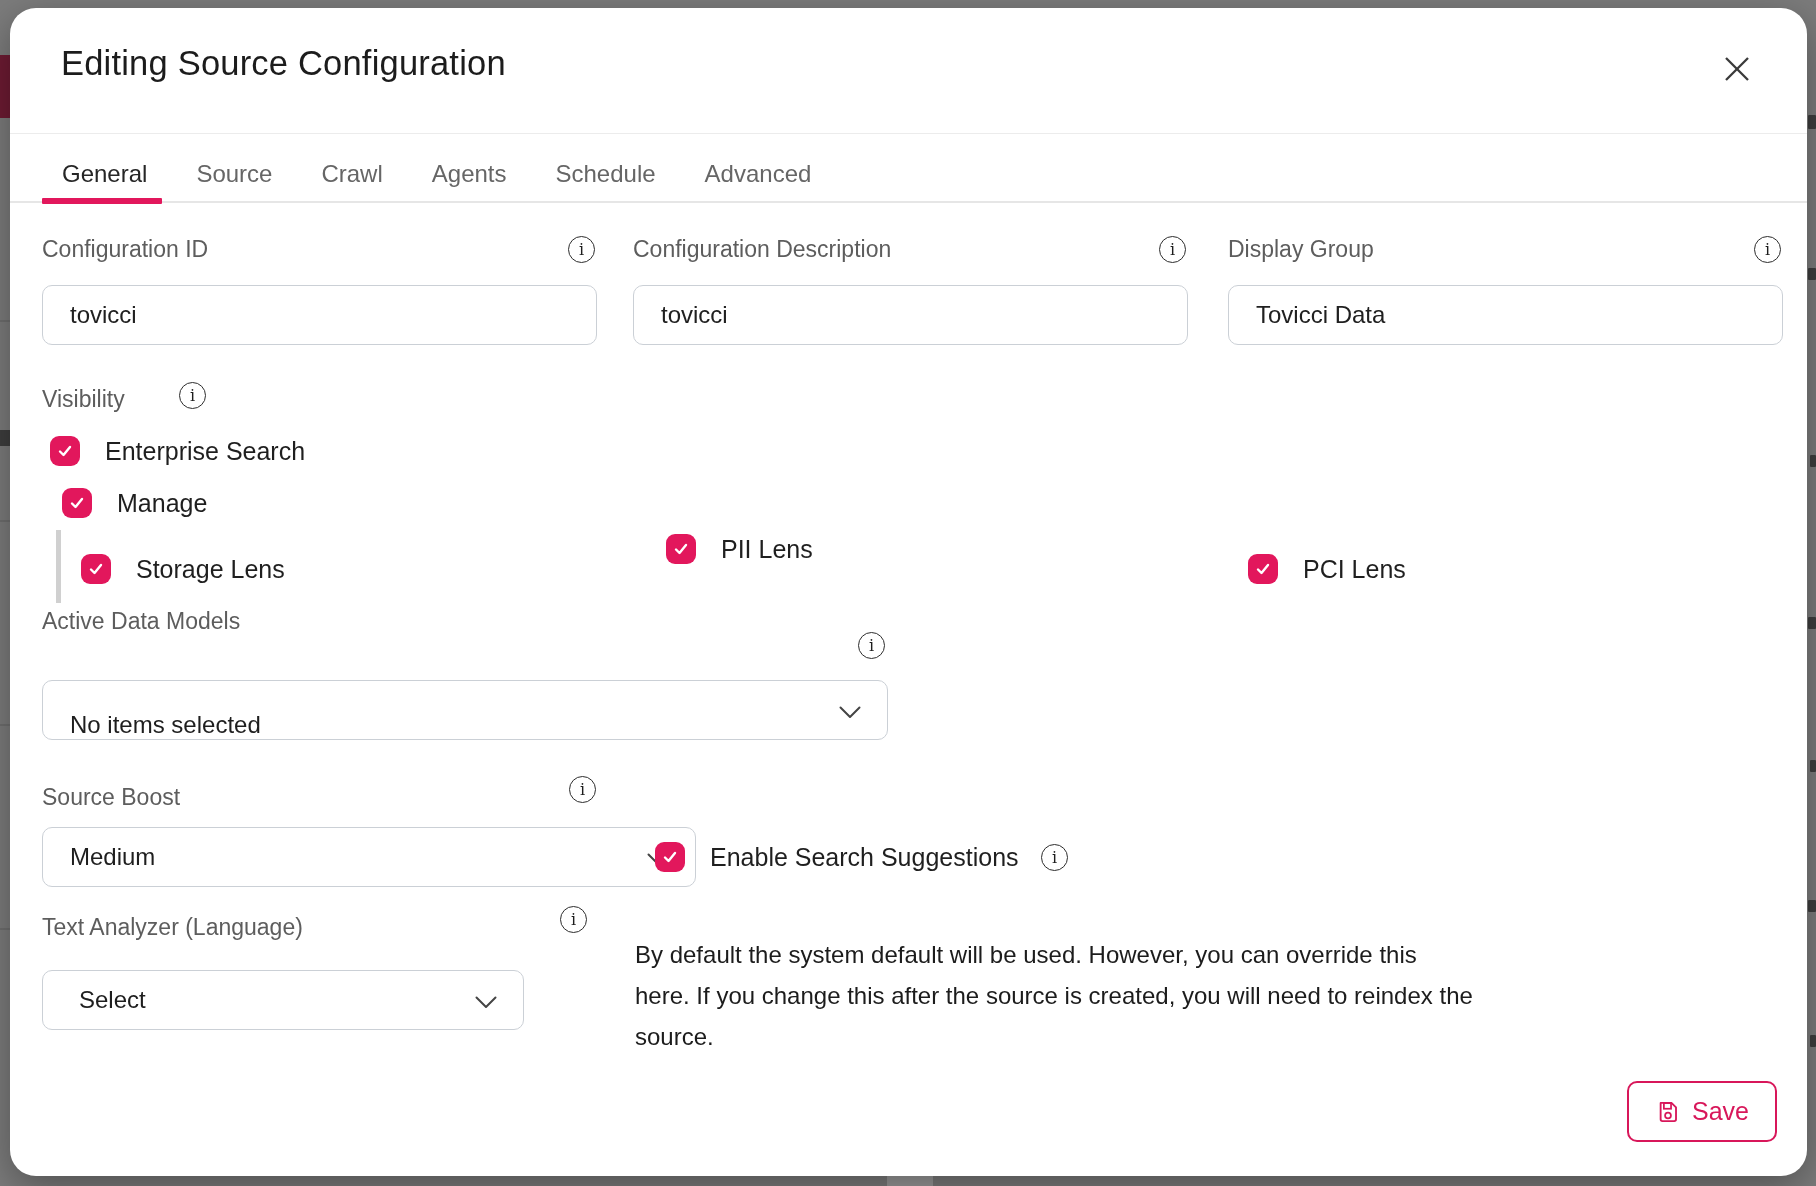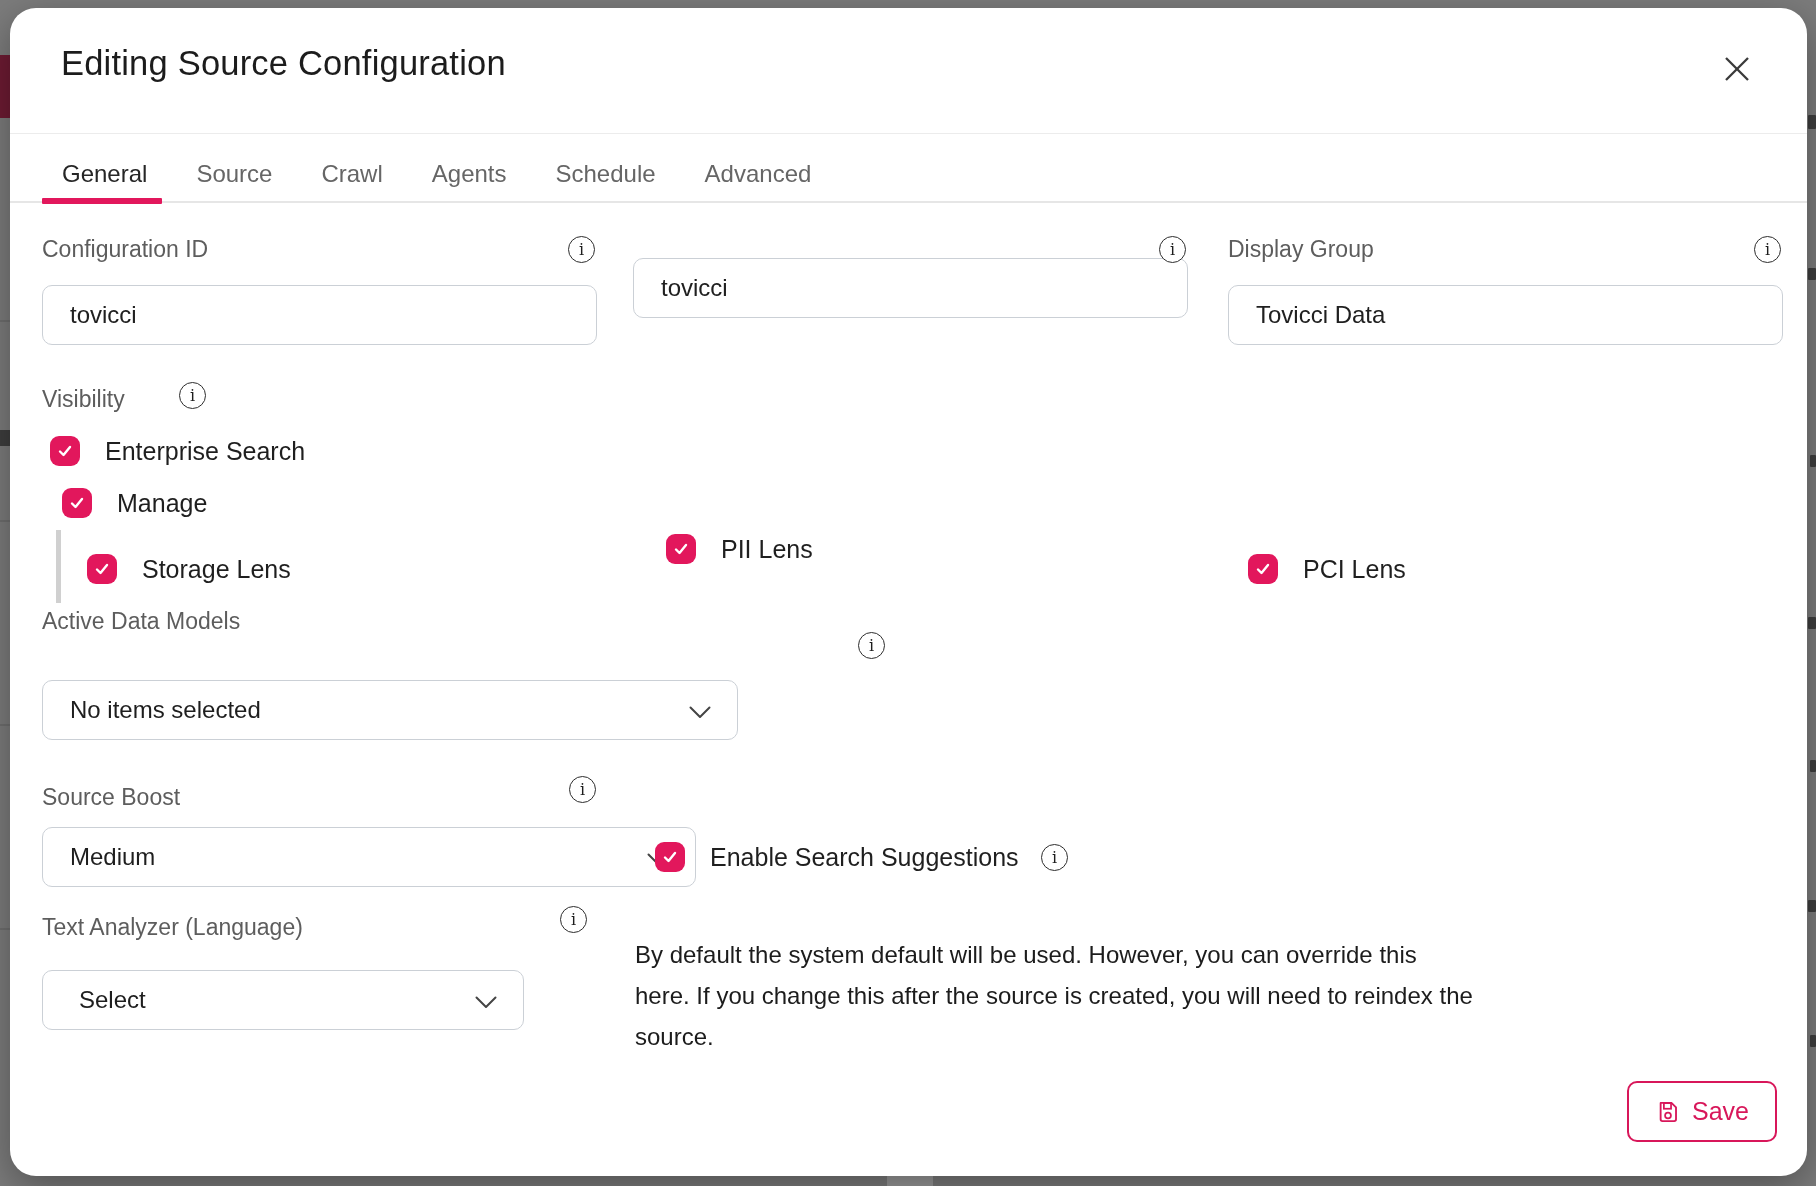--- a/index.html
+++ b/index.html
@@ -125,20 +125,21 @@
     <div class="tab">Advanced</div>
   </div>
 
   <div class="fg" style="left:32px;top:228px;">
     <div class="fg-label">Configuration ID</div>
     <span class="info" style="right:2px;top:0;">i</span>
     <input class="txt-input" type="text" value="tovicci" style="">
   </div>
 
   <div class="fg" style="left:623px;top:228px;">
+    <div class="fg-label">Configuration Description</div>
     <span class="info" style="right:2px;top:0;">i</span>
     <input class="txt-input" type="text" value="tovicci" style="">
   </div>
 
   <div class="fg" style="left:1218px;top:228px;">
     <div class="fg-label">Display Group</div>
     <span class="info" style="right:2px;top:0;">i</span>
     <input class="txt-input" type="text" value="Tovicci Data" style="">
   </div>
 
@@ -158,21 +159,21 @@
     <span class="cb">
       <svg width="18" height="18" viewBox="0 0 18 18">
           <polyline points="4,9.5 7.5,13 14,5" fill="none" stroke="#fff" stroke-width="2.4" stroke-linecap="round" stroke-linejoin="round"></polyline>
         </svg>
     </span>
     <span class="cb-label">Manage</span>
   </div>
 
   <div class="vbar"></div>
 
-  <div class="cb-row" style="left:77px;top:546px;justify-content:flex-end;">
+  <div class="cb-row" style="left:71px;top:546px;justify-content:flex-end;">
     <span class="cb">
       <svg width="18" height="18" viewBox="0 0 18 18">
           <polyline points="4,9.5 7.5,13 14,5" fill="none" stroke="#fff" stroke-width="2.4" stroke-linecap="round" stroke-linejoin="round"></polyline>
         </svg>
     </span>
     <span class="cb-label">Storage Lens</span>
   </div>
 
   <div class="cb-row" style="left:656px;top:526px;">
     <span class="cb">
@@ -187,21 +188,21 @@
     <span class="cb">
       <svg width="18" height="18" viewBox="0 0 18 18">
           <polyline points="4,9.5 7.5,13 14,5" fill="none" stroke="#fff" stroke-width="2.4" stroke-linecap="round" stroke-linejoin="round"></polyline>
         </svg>
     </span>
     <span class="cb-label">PCI Lens</span>
   </div>
 
   <div class="section-label" style="left:32px;top:600px;">Active Data Models</div>
   <span class="info" style="left:848px;top:624px;">i</span>
-  <div class="dropdown" style="left:32px;top:672px;width:696px;">
+  <div class="dropdown" style="left:32px;top:672px;width:846px;align-items:flex-end;">
     <span class="dd-value">No items selected</span>
     <span class="dd-chevron">
       <svg width="22" height="13" viewBox="0 0 22 13">
           <polyline points="1.5,1.5 11,11 20.5,1.5" fill="none" stroke="#444" stroke-width="2" stroke-linecap="round" stroke-linejoin="round"></polyline>
         </svg>
     </span>
   </div>
 
   <div class="section-label" style="left:32px;top:776px;">Source Boost</div>
   <span class="info" style="left:559px;top:768px;">i</span>

